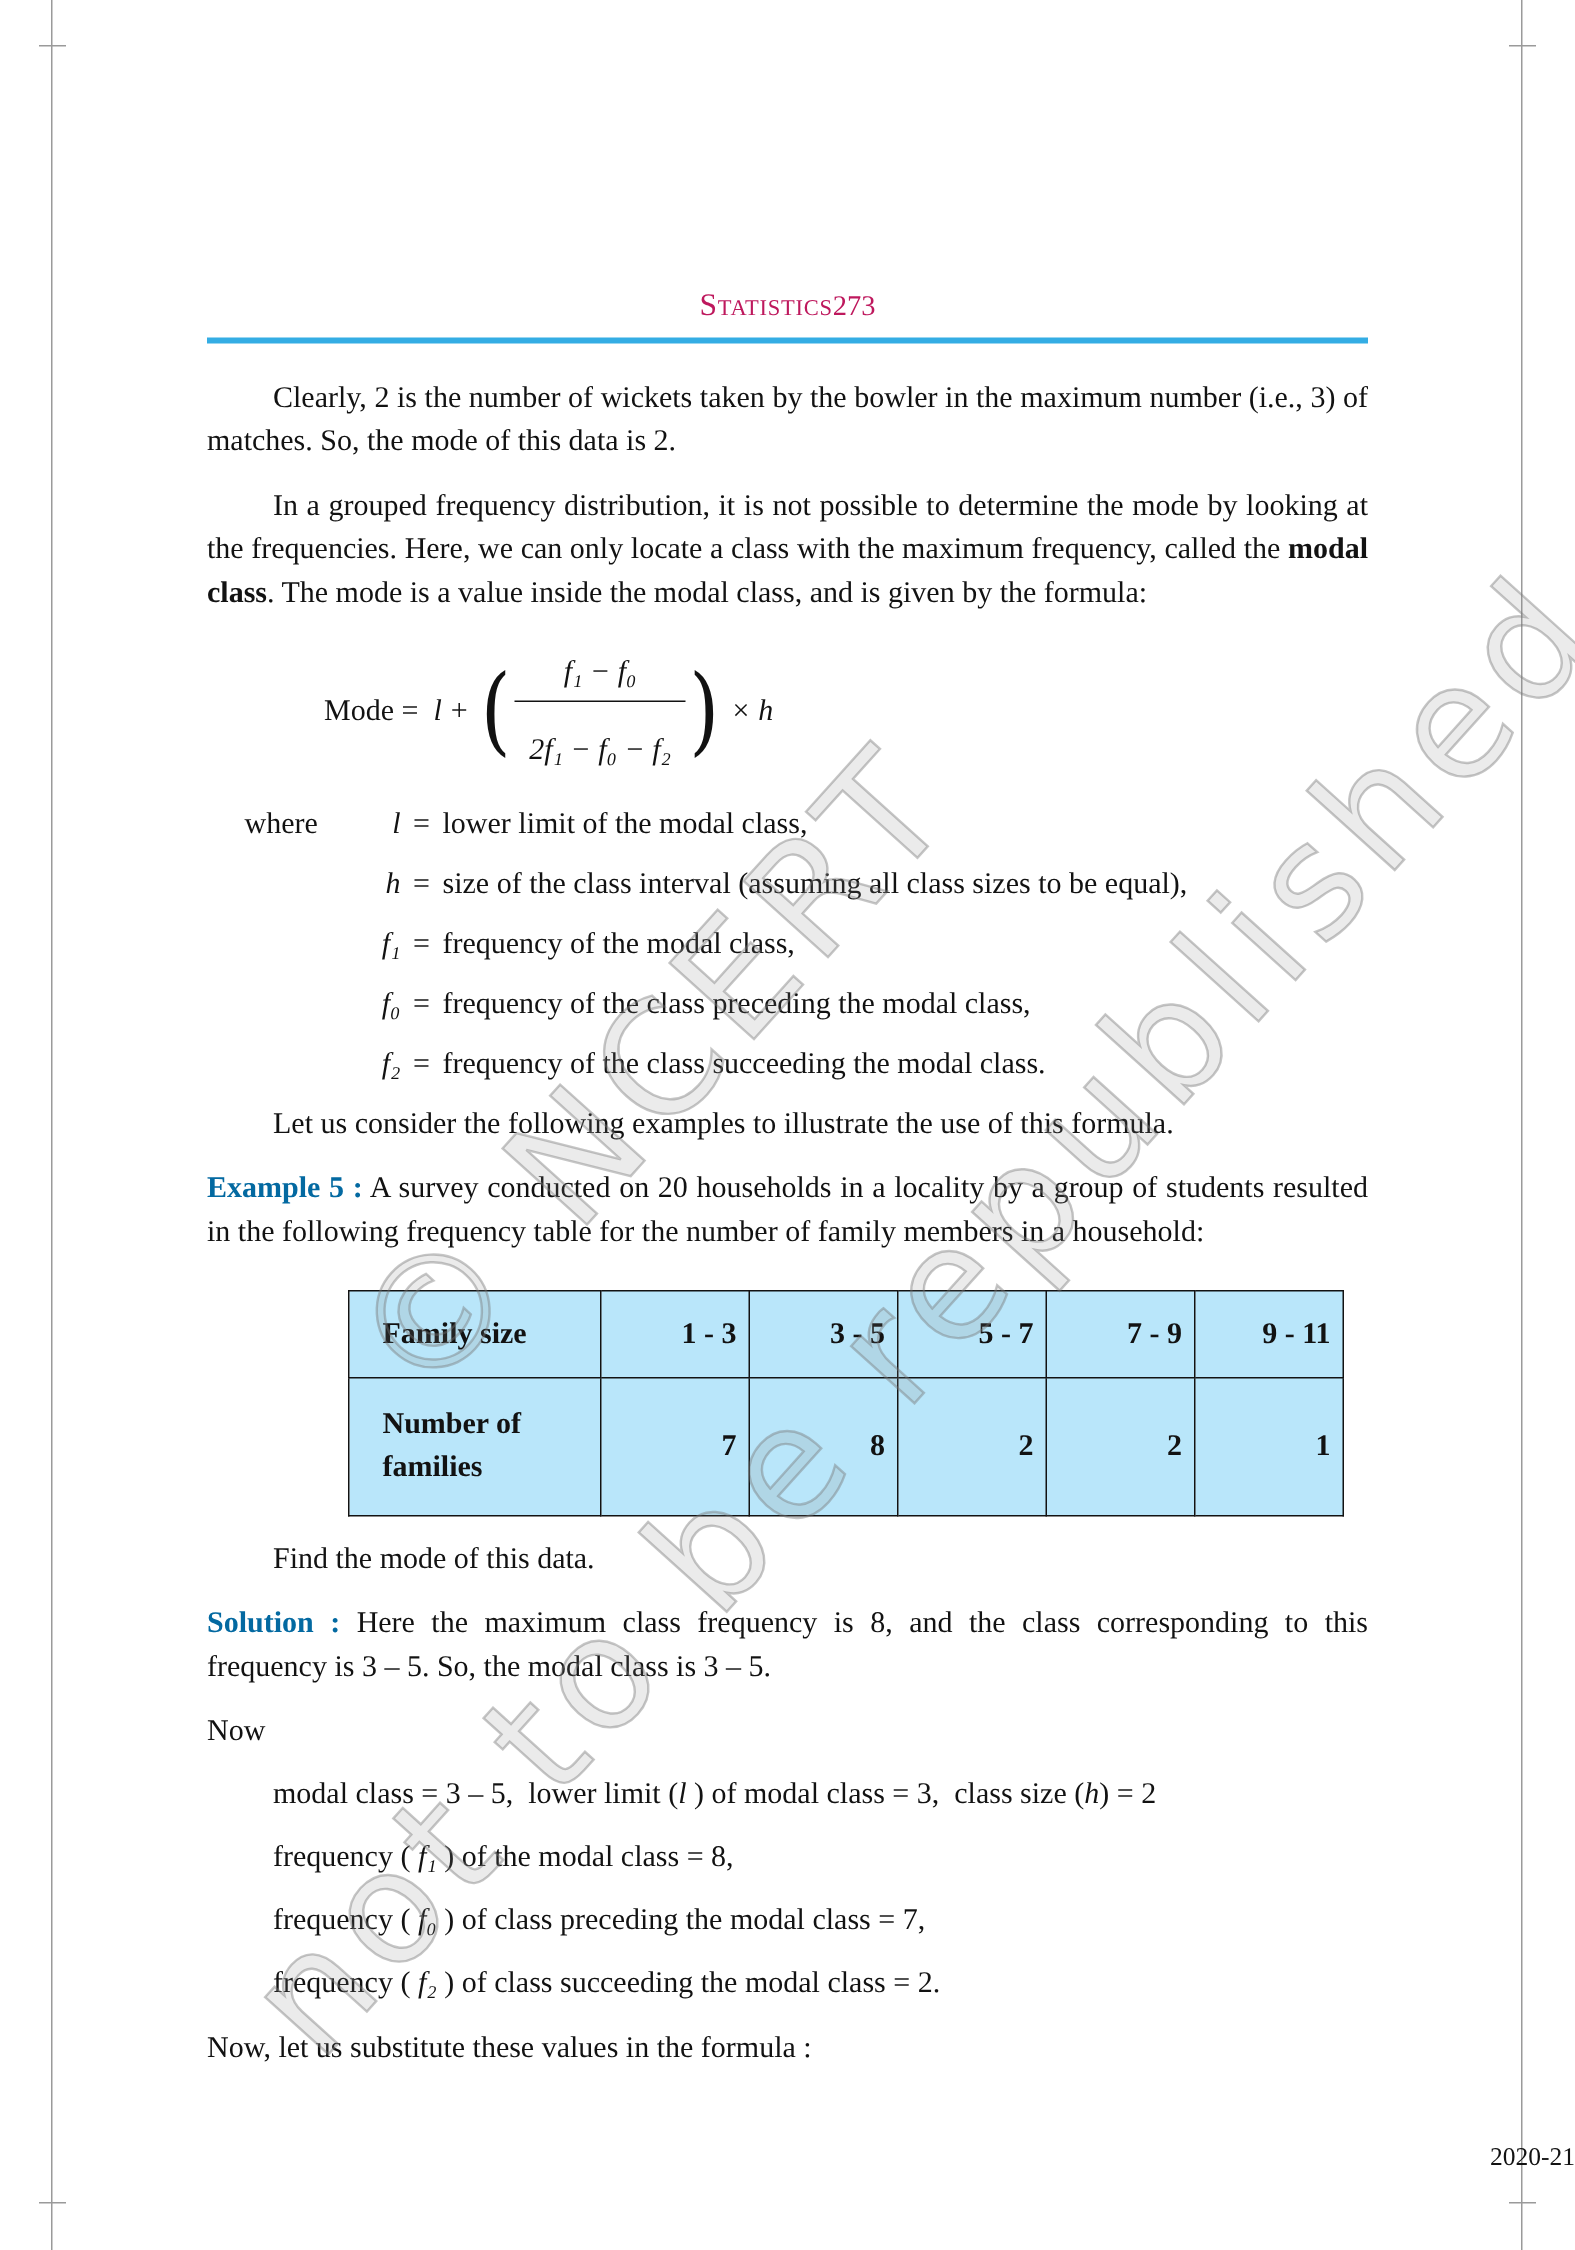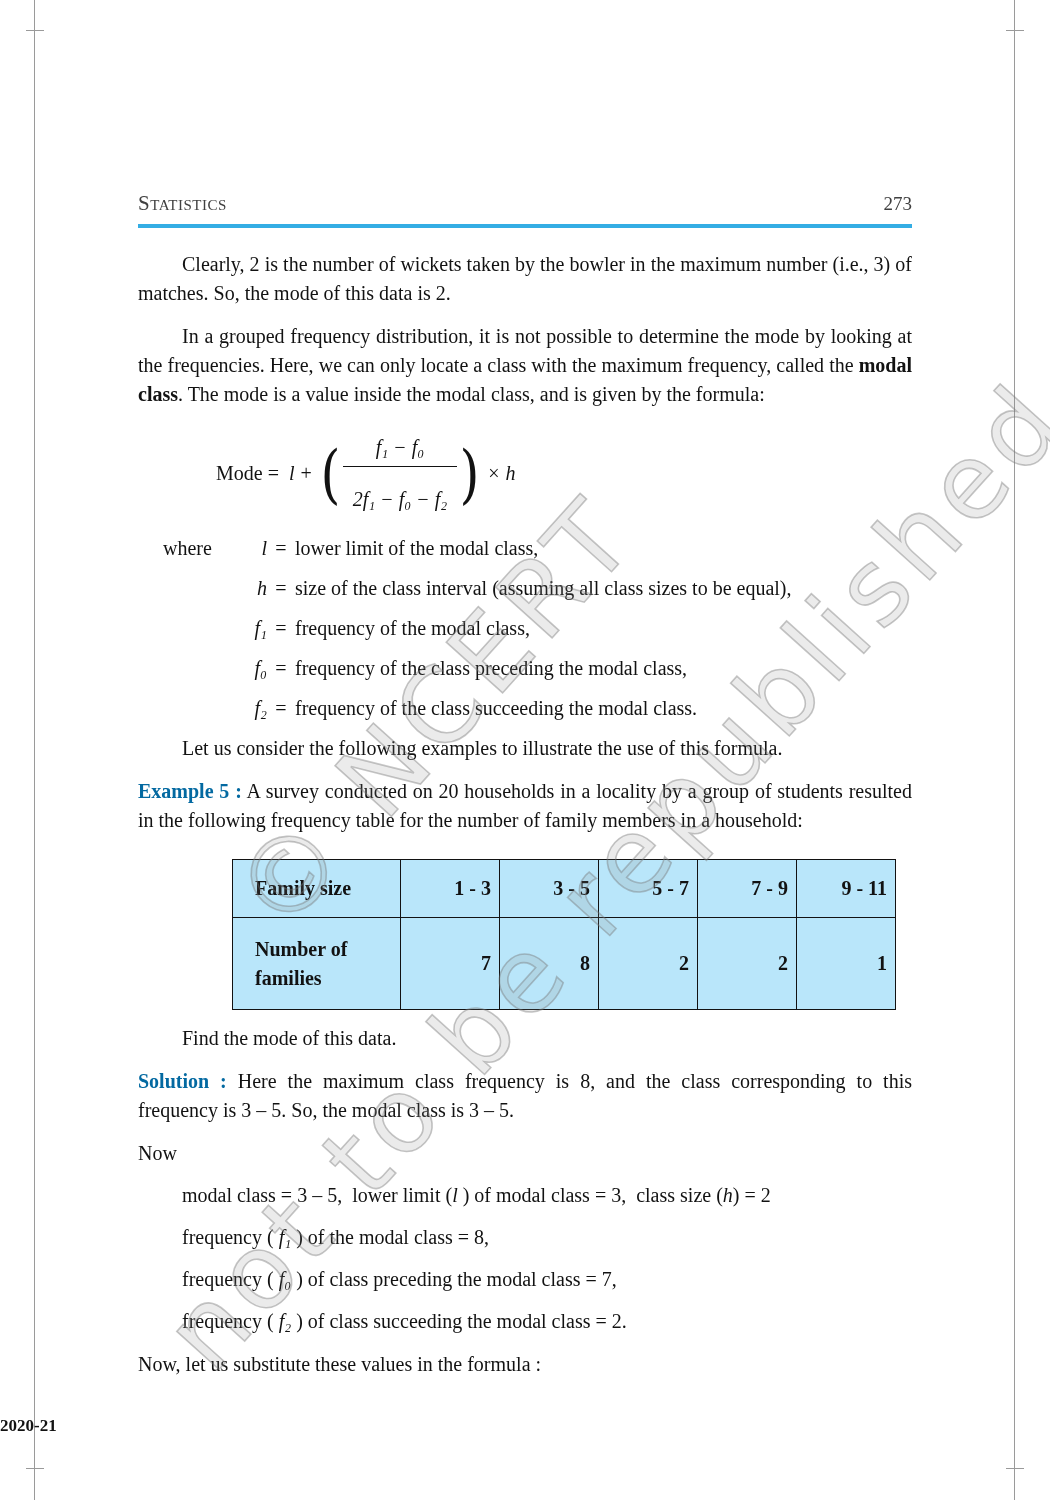--- a/index.html
+++ b/index.html
@@ -11,21 +11,21 @@
   }
   
   .edge-v { position:absolute; top:0; width:1px; height:1500px; background:#9a9a9a; }
   .edge-v.left { left:34px; } .edge-v.right { left:1014px; }
   .tick { position:absolute; width:18px; height:1px; background:#9a9a9a; }
 
   .content {
     position:absolute; left:138px; top:188px; width:774px;
     font-size:20px; line-height:1.45; text-align:justify; z-index:2;
   }
-  .header-row { display:flex; justify-content:space-between; align-items:baseline; color:#404040; text-align:left; }
+  .header-row { display:flex; justify-content:center; align-items:baseline; color:#be185d; text-align:left; }
   .section-title { font-variant:small-caps; font-size:21px; letter-spacing:0.5px; }
   .page-num { font-size:19px; }
   .rule { height:4px; background:#34ade4; margin-top:6px; }
 
   p.body { margin-top:14px; }
   p.indent { text-indent:44px; }
   .blue-bold { color:#0369a1; font-weight:bold; }
   b.plain { font-weight:bold; }
   .it { font-style:italic; }
 
@@ -48,21 +48,21 @@
   .table-wrap { margin:24px 0 0 62px; }
   table { border-collapse:collapse;margin-left:32px; }
   td { border:1.6px solid #121212; background:#b9e6fa; font-size:20px; padding:4px 8px; text-align:right; vertical-align:middle;font-weight:bold; }
   td.rowlabel { text-align:left; font-weight:bold; width:168px; padding-left:22px; }
   td.c { width:99px; }
   tr.r1 td { height:58px; }
   tr.r2 td { height:92px; }
 
   .sol-line { margin:13px 0 0 44px; text-align:left; white-space:pre-wrap; }
 
-  .footer { position:absolute; left:0; bottom:64px; width:100%; text-align:left; font-size:17px; z-index:2;font-weight:bold; }
+  .footer { position:absolute; left:0; bottom:52px; width:100%; text-align:right; font-size:17px; z-index:2; }
 
   .watermark {
     position:absolute; left:50%; top:53%; width:1700px;
     transform:translate(-50%,-50%) rotate(-48deg);
     text-align:center; z-index:5; pointer-events:none;
     font-family:"DejaVu Sans",sans-serif; font-size:104px; letter-spacing:8px;
     color:rgba(130,130,130,0.16);
     -webkit-text-stroke:1.6px rgba(120,120,120,0.42);
   }
   .watermark .wline1 { margin-bottom:120px; }

